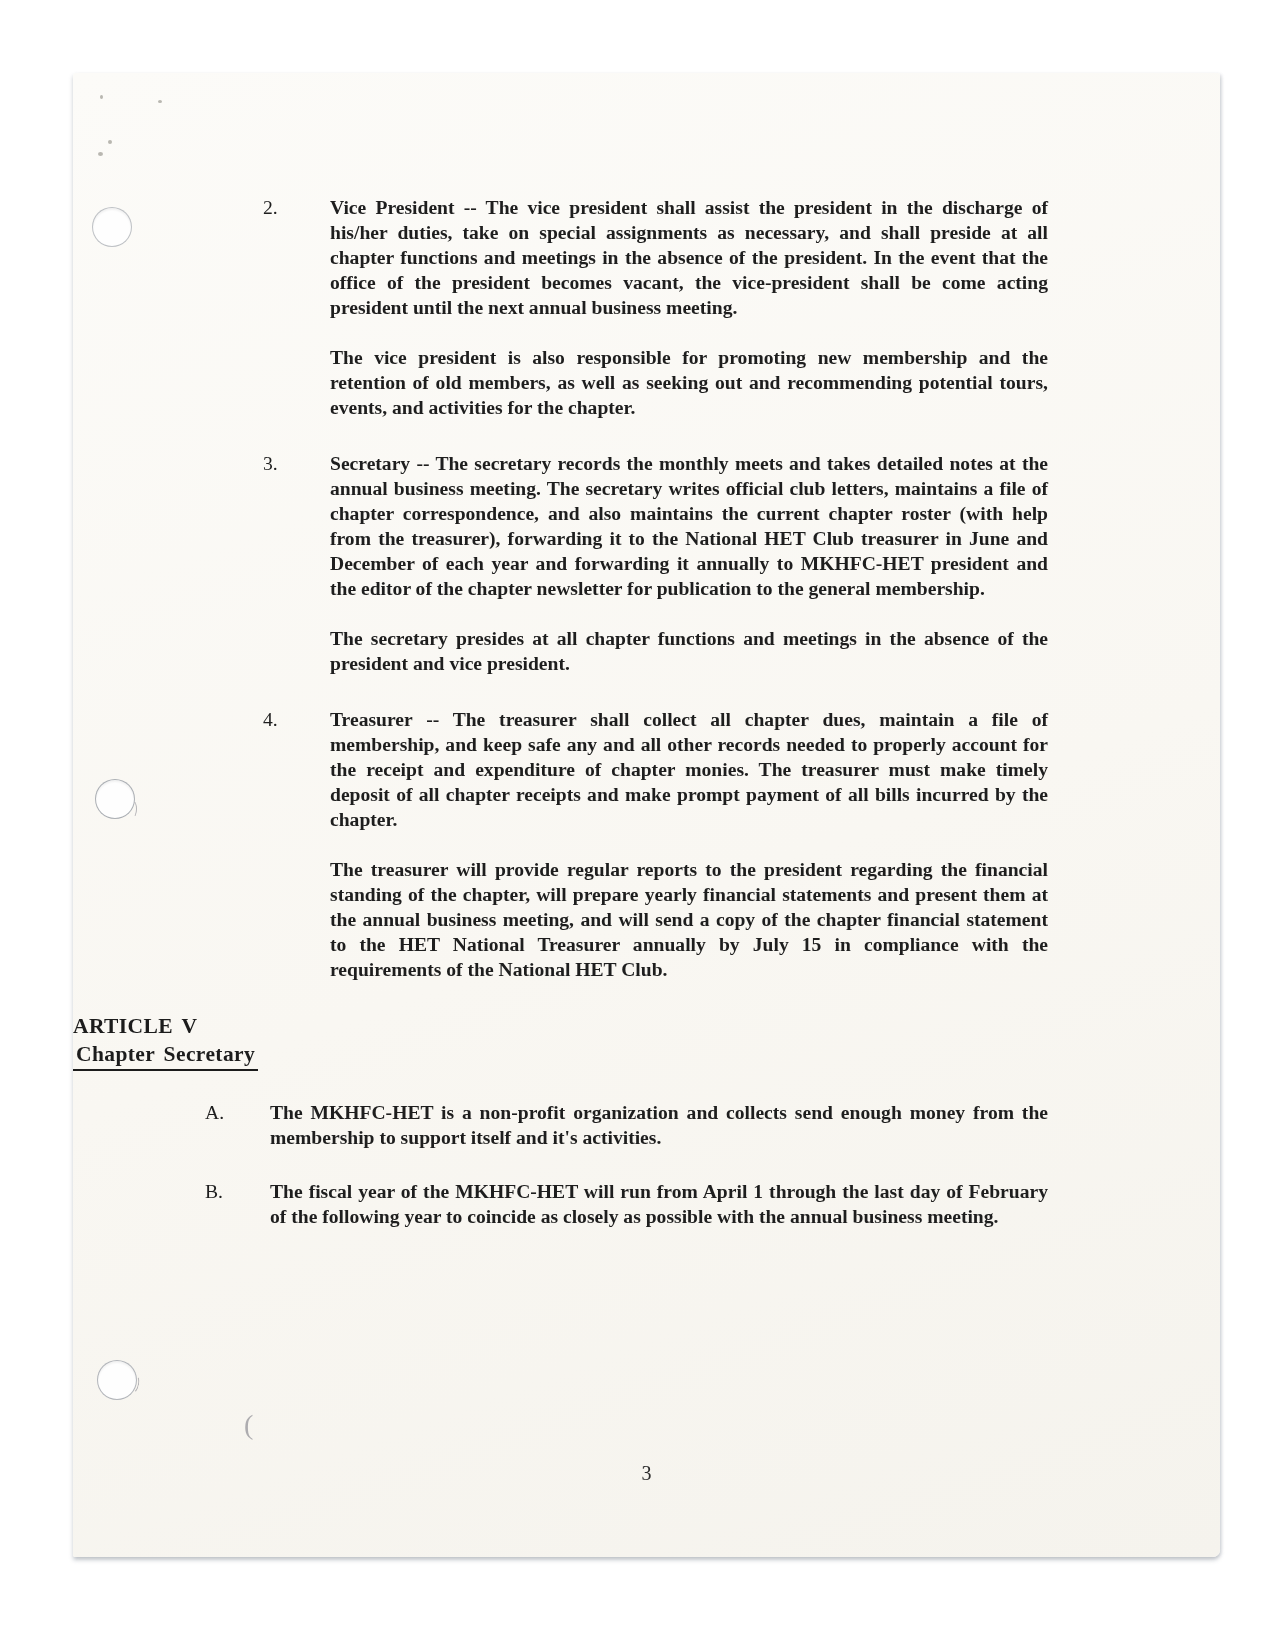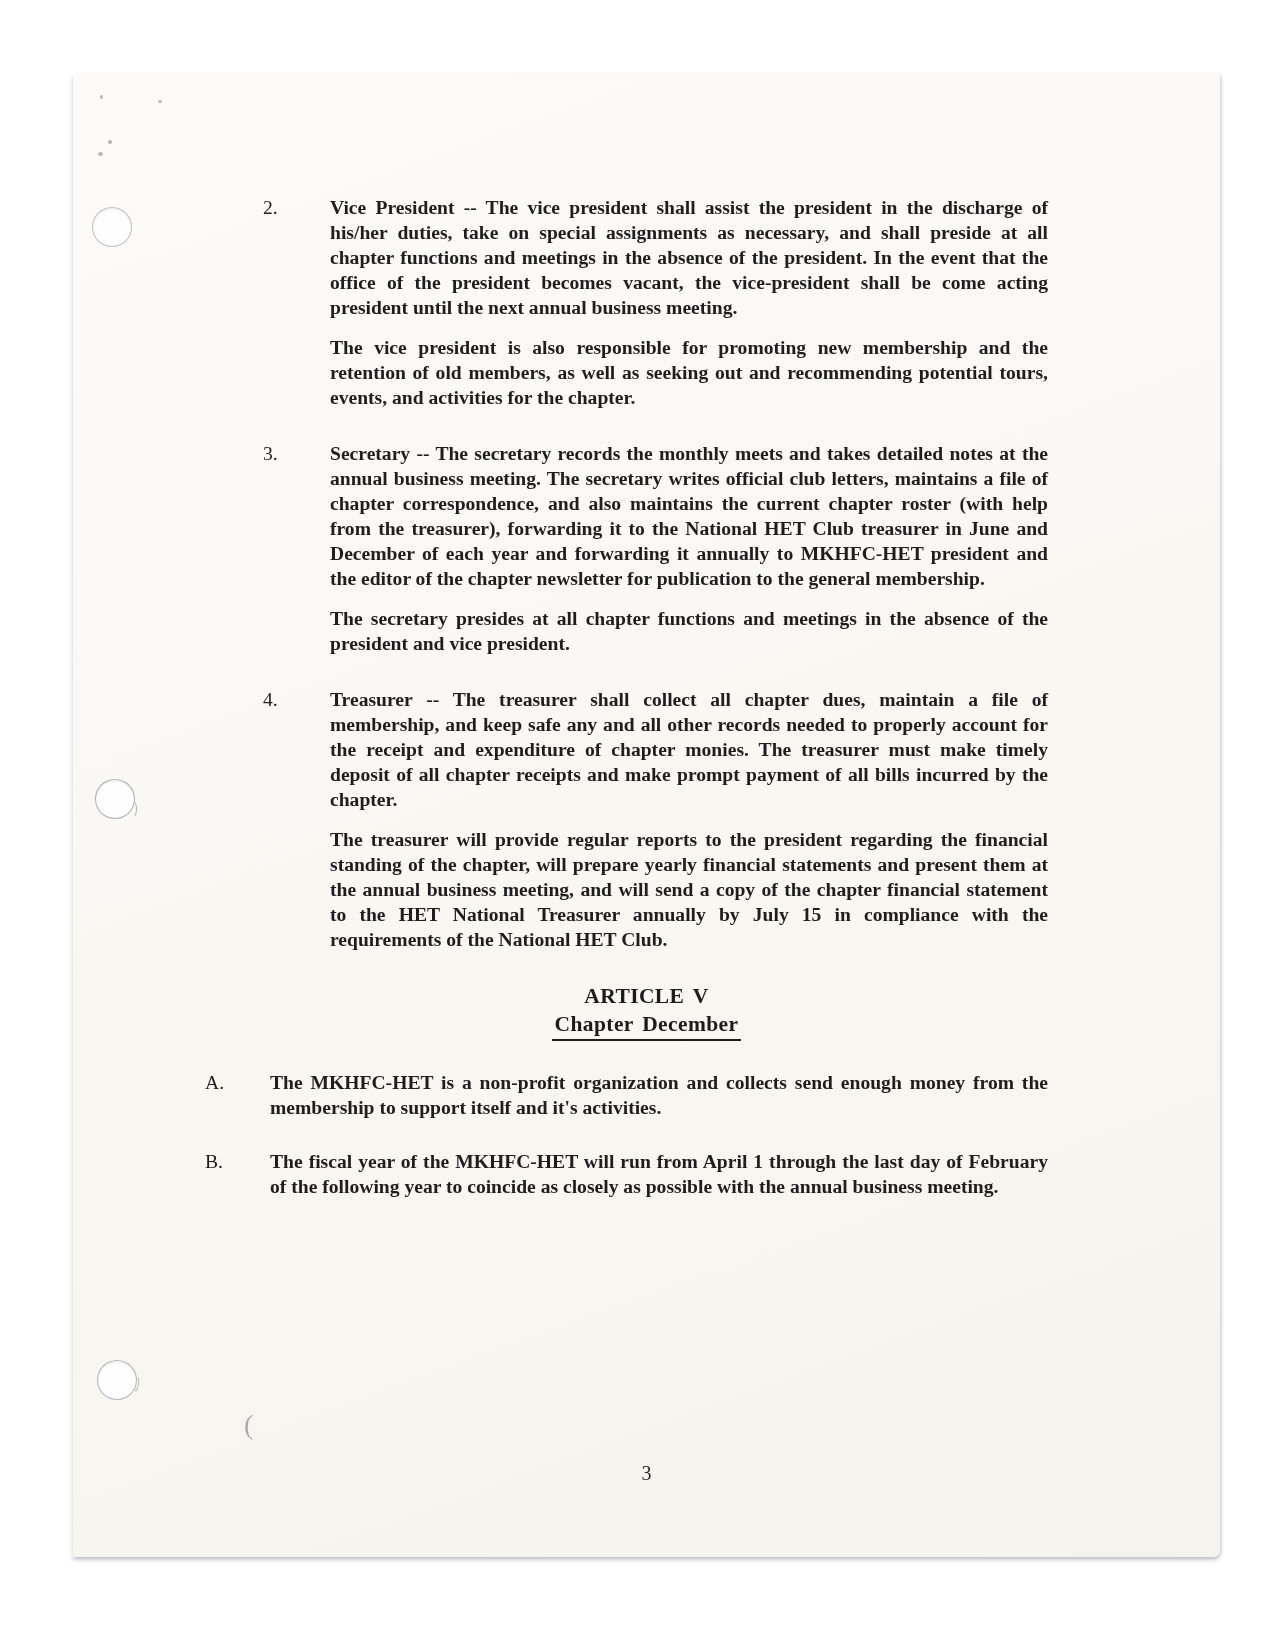--- a/index.html
+++ b/index.html
@@ -54,25 +54,24 @@
     position:relative;
     padding-top:122px;
     color:#1e1e1e;
     font-size:19.6px;
     line-height:25px;
   }
   .item { display:flex; margin:0 172px 0 190px; }
   .numbered .item + .item { margin-top:31px; }
   .marker { width:67px; flex:none; }
   .body { flex:1; text-align:justify;font-weight:bold; }
-  .body p + p { margin-top:15px; }
+  .body p + p { margin-top:25px; }
 
   .article-heading {
     margin-top:30px;
-    text-align:center;
     font-weight:bold;
     font-size:21.5px;
     line-height:28px;
     color:#1c1c1c;
     letter-spacing:.4px;
     word-spacing:3px;
   }
   .article-heading .subtitle-text {
     display:inline-block;
     border-bottom:2.5px solid #1c1c1c;
@@ -134,21 +133,21 @@
             <p>Treasurer -- The treasurer shall collect all chapter dues, maintain a file of membership, and keep safe any and all other records needed to properly account for the receipt and expenditure of chapter monies.  The treasurer must make timely deposit of all chapter receipts and make prompt payment of all bills incurred by the chapter.</p>
             <p>The treasurer will provide regular reports to the president regarding the financial standing of the chapter, will prepare yearly financial statements and present them at the annual business meeting, and will send a copy of the chapter financial statement to the HET National Treasurer annually by July 15 in compliance with the requirements of the National HET Club.</p>
           </div>
         </div>
 
       </div>
 
       <div class="article-heading">
         <div>ARTICLE V</div>
         <div>
-          <span class="subtitle-text">Chapter December</span>
+          <span class="subtitle-text">Chapter Secretary</span>
         </div>
       </div>
 
       <div class="lettered">
 
         <div class="item">
           <span class="marker">A.</span>
           <div class="body">
             <p>The MKHFC-HET is a non-profit organization and collects send enough money from the membership to support itself and it's activities.</p>
           </div>

